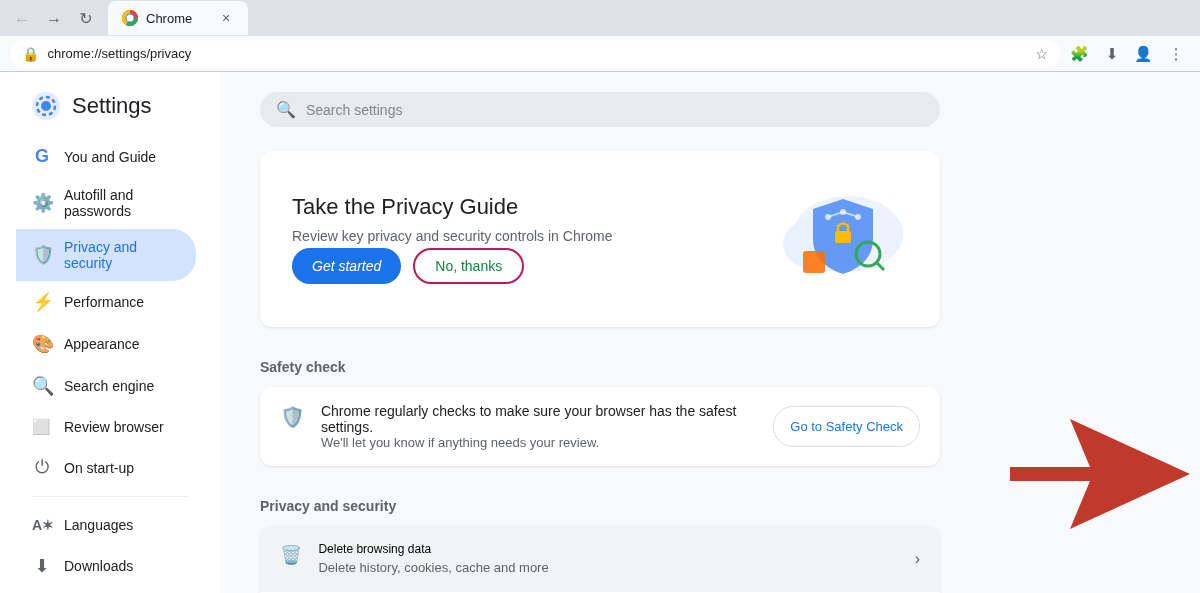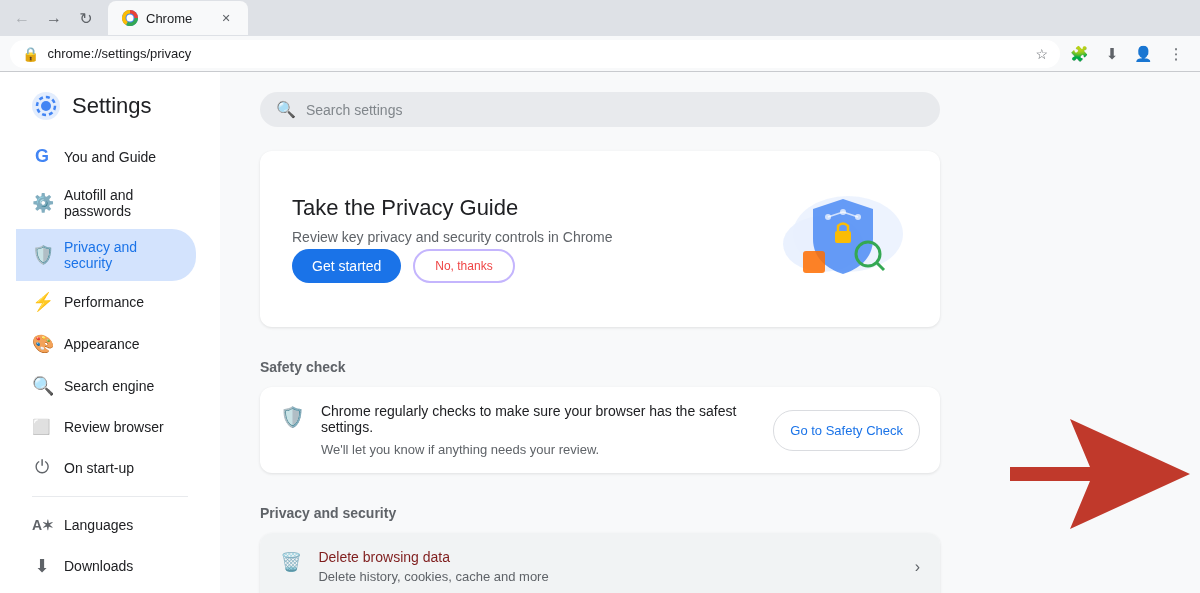--- a/index.html
+++ b/index.html
@@ -99,60 +99,60 @@
       background: #fff; border-radius: 12px; padding: 28px 32px;
       margin-bottom: 24px; max-width: 680px; display: flex; align-items: center;
       justify-content: space-between; box-shadow: 0 1px 3px rgba(0,0,0,0.1);
     }
     .privacy-guide-content { flex: 1; }
     .privacy-guide-title { font-size: 22px; font-weight: 400; color: #202124; margin-bottom: 8px; }
     .privacy-guide-subtitle { font-size: 14px; color: #5f6368; margin-bottom: 4px; }
     .privacy-guide-buttons { display: flex; gap: 12px; }
     .btn-primary {
       background: #1a73e8; color: #fff; border: none; border-radius: 20px;
-      padding: 8px 20px; font-size: 14px; cursor: pointer; font-weight: 500;
+      padding: 8px 20px; font-size: 14px; cursor: pointer; font-weight: 500; font-style: italic;
     }
     .btn-secondary {
-      background: transparent; color: #ef4444; border: 2px solid #c4b5fd;
-      border-radius: 20px; padding: 8px 20px; font-size: 12px; cursor: pointer;
+      background: transparent; color: #15803d; border: 2px solid #be185d;
+      border-radius: 20px; padding: 8px 20px; font-size: 14px; cursor: pointer;
     }
     .privacy-guide-illustration {
       width: 160px; height: 120px; flex-shrink: 0; position: relative;
     }
 
     
     .section-title { font-size: 14px; color: #5f6368; margin-bottom: 12px; font-weight: 700; margin-top: 32px; }
     .safety-check-card {
       background: #fff; border-radius: 12px; padding: 16px 20px;
       max-width: 680px; display: flex; align-items: center; justify-content: space-between;
       margin-bottom: 24px; box-shadow: 0 1px 3px rgba(0,0,0,0.1);
     }
     .safety-check-content { display: flex; align-items: flex-start; gap: 16px; flex: 1; }
     .safety-icon { font-size: 20px; color: #5f6368; margin-top: 2px; }
-    .safety-text-title { font-size: 14px; color: #202124; margin-bottom: 7px; }
+    .safety-text-title { font-size: 14px; color: #202124; margin-bottom: 0; }
     .safety-text-sub { font-size: 13px; color: #5f6368; }
     .btn-outline {
       background: transparent; color: #1a73e8; border: 1px solid #dadce0;
       border-radius: 20px; padding: 12px 16px; font-size: 13px; cursor: pointer; white-space: nowrap;
     }
 
     
     .ps-section { max-width: 680px; }
     .ps-item {
       background: #fff; padding: 16px 20px; display: flex; align-items: center;
       justify-content: space-between; cursor: pointer;
       border-bottom: 1px solid #f1f3f4;
     }
     .ps-item:first-child { border-radius: 12px 12px 0 0; }
     .ps-item:last-child { border-radius: 0 0 12px 12px; border-bottom: none; }
     .ps-item:only-child { border-radius: 12px; }
     .ps-item.highlighted { background: #f1f3f4; }
     .ps-item-left { display: flex; align-items: flex-start; gap: 16px; }
     .ps-item-icon { font-size: 18px; color: #5f6368; margin-top: 2px; flex-shrink: 0; }
-    .ps-item-title { font-size: 14px; color: #7f1d1d; margin-bottom: 4px; }
+    .ps-item-title { font-size: 12px; color: #000000; margin-bottom: 4px; }
     .ps-item-sub { font-size: 13px; color: #5f6368; }
     .ps-item-arrow { color: #5f6368; font-size: 16px; }
     .ps-card { border-radius: 12px; overflow: hidden; box-shadow: 0 1px 3px rgba(0,0,0,0.1); }
 
     .content-wrapper { position: relative; }
 
     
     .sidebar::-webkit-scrollbar { width: 6px; }
     .sidebar::-webkit-scrollbar-thumb { background: #c0c0c0; border-radius: 3px; }
     .content::-webkit-scrollbar { width: 6px; }

